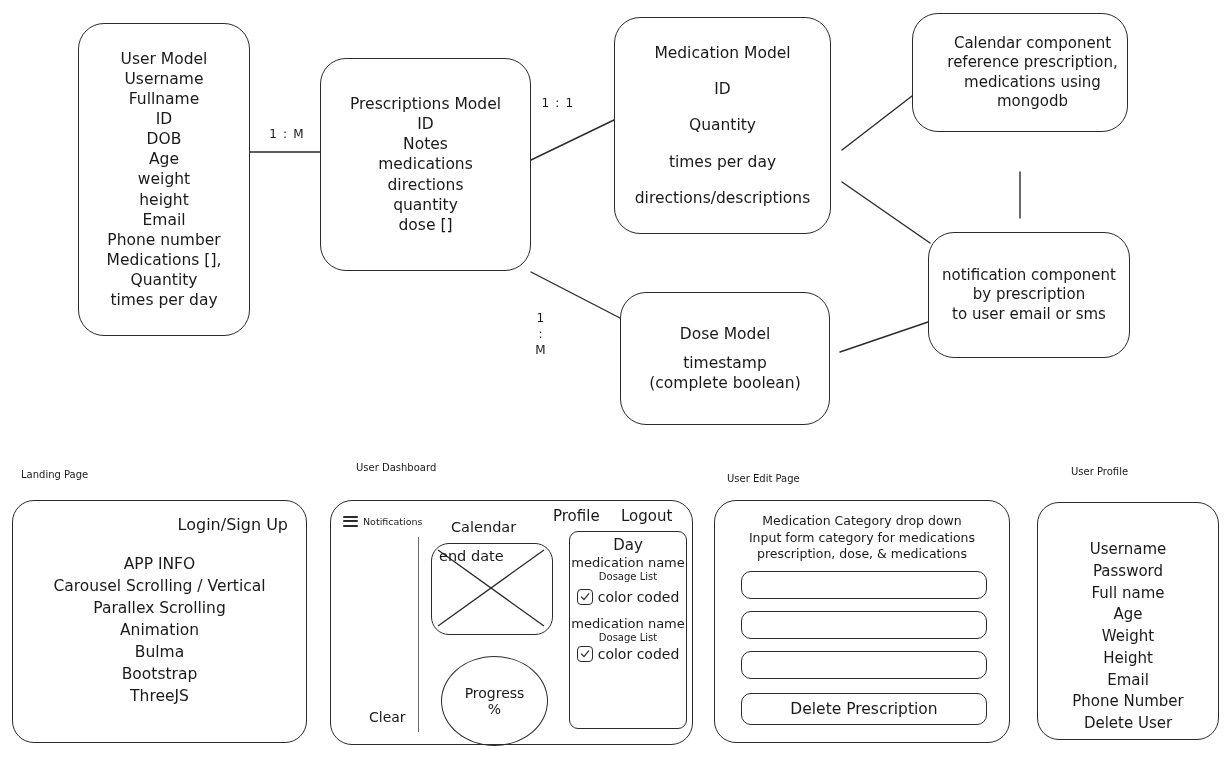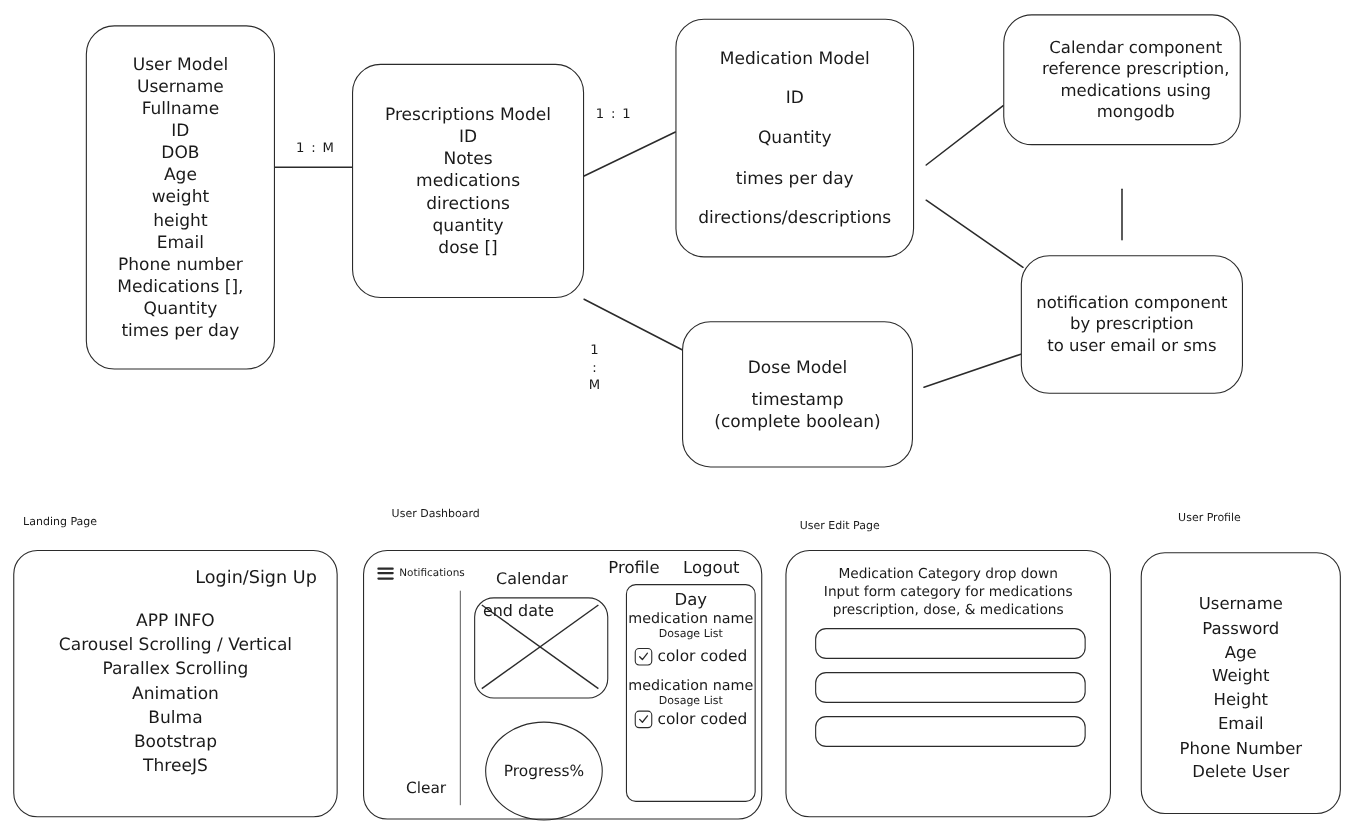--- a/index.html
+++ b/index.html
@@ -54,21 +54,21 @@
   .dash-logout{position:absolute;left:290px;top:6px;font-size:15px;white-space:nowrap;}
   .dash-divider{position:absolute;left:87px;top:36px;width:1.4px;height:195px;background:#6a6a6a;}
   .dash-clear{position:absolute;left:38px;top:208px;font-size:14px;}
   .cal-label{position:absolute;left:120px;top:18px;font-size:14.5px;white-space:nowrap;}
   .cal-rect{position:absolute;left:100px;top:42px;width:120px;height:90px;
             border:1.4px solid #2b2b2b;border-radius:18px;}
   .cal-rect svg{position:absolute;left:0;top:0;}
   .cal-enddate{position:absolute;left:108px;top:47px;font-size:14.5px;white-space:nowrap;}
   .progress{position:absolute;left:110px;top:155px;width:105px;height:88px;
             border:1.4px solid #2b2b2b;border-radius:50%;
-            display:flex;align-items:center;justify-content:center;text-align:center;}
+            display:flex;flex-direction:column;align-items:center;justify-content:center;text-align:center;}
   .progress .ln{font-size:14px;line-height:1.15;}
   .day-card{position:absolute;left:238px;top:30px;width:118px;height:198px;
             border:1.4px solid #2b2b2b;border-radius:9px;
             display:flex;flex-direction:column;align-items:center;padding-top:4px;
             box-sizing:border-box;}
   .day-card .day{font-size:15px;margin-bottom:1px;}
   .day-card .medname{font-size:13px;white-space:nowrap;}
   .day-card .dosage{font-size:10px;white-space:nowrap;margin-top:1px;}
   .cbrow{display:flex;align-items:center;gap:5px;margin-top:7px;}
   .cbox{width:14px;height:14px;border:1.3px solid #2b2b2b;border-radius:4px;
@@ -252,27 +252,31 @@
   <div class="wf-title" style="left:727px;top:473px;">User Edit Page</div>
   <div class="wf" style="left:714px;top:500px;width:296px;height:243px;">
     <div class="ue-head">
       <div class="ln">Medication Category drop down</div>
       <div class="ln">Input form category for medications</div>
       <div class="ln">prescription, dose, &amp; medications</div>
     </div>
     <div class="ue-field" style="top:70px;"></div>
     <div class="ue-field" style="top:110px;"></div>
     <div class="ue-field" style="top:150px;"></div>
+    <div class="ue-btn" style="top:192px;">
+      <span>Delete Prescription</span>
+    </div>
   </div>
 
   <div class="wf-title" style="left:1071px;top:466px;">User Profile</div>
   <div class="wf" style="left:1037px;top:502px;width:182px;height:238px;">
     <div class="up-list">
       <div class="ln">Username</div>
       <div class="ln">Password</div>
+      <div class="ln">Full name</div>
       <div class="ln">Age</div>
       <div class="ln">Weight</div>
       <div class="ln">Height</div>
       <div class="ln">Email</div>
       <div class="ln">Phone Number</div>
       <div class="ln">Delete User</div>
     </div>
   </div>
 
 </div>

